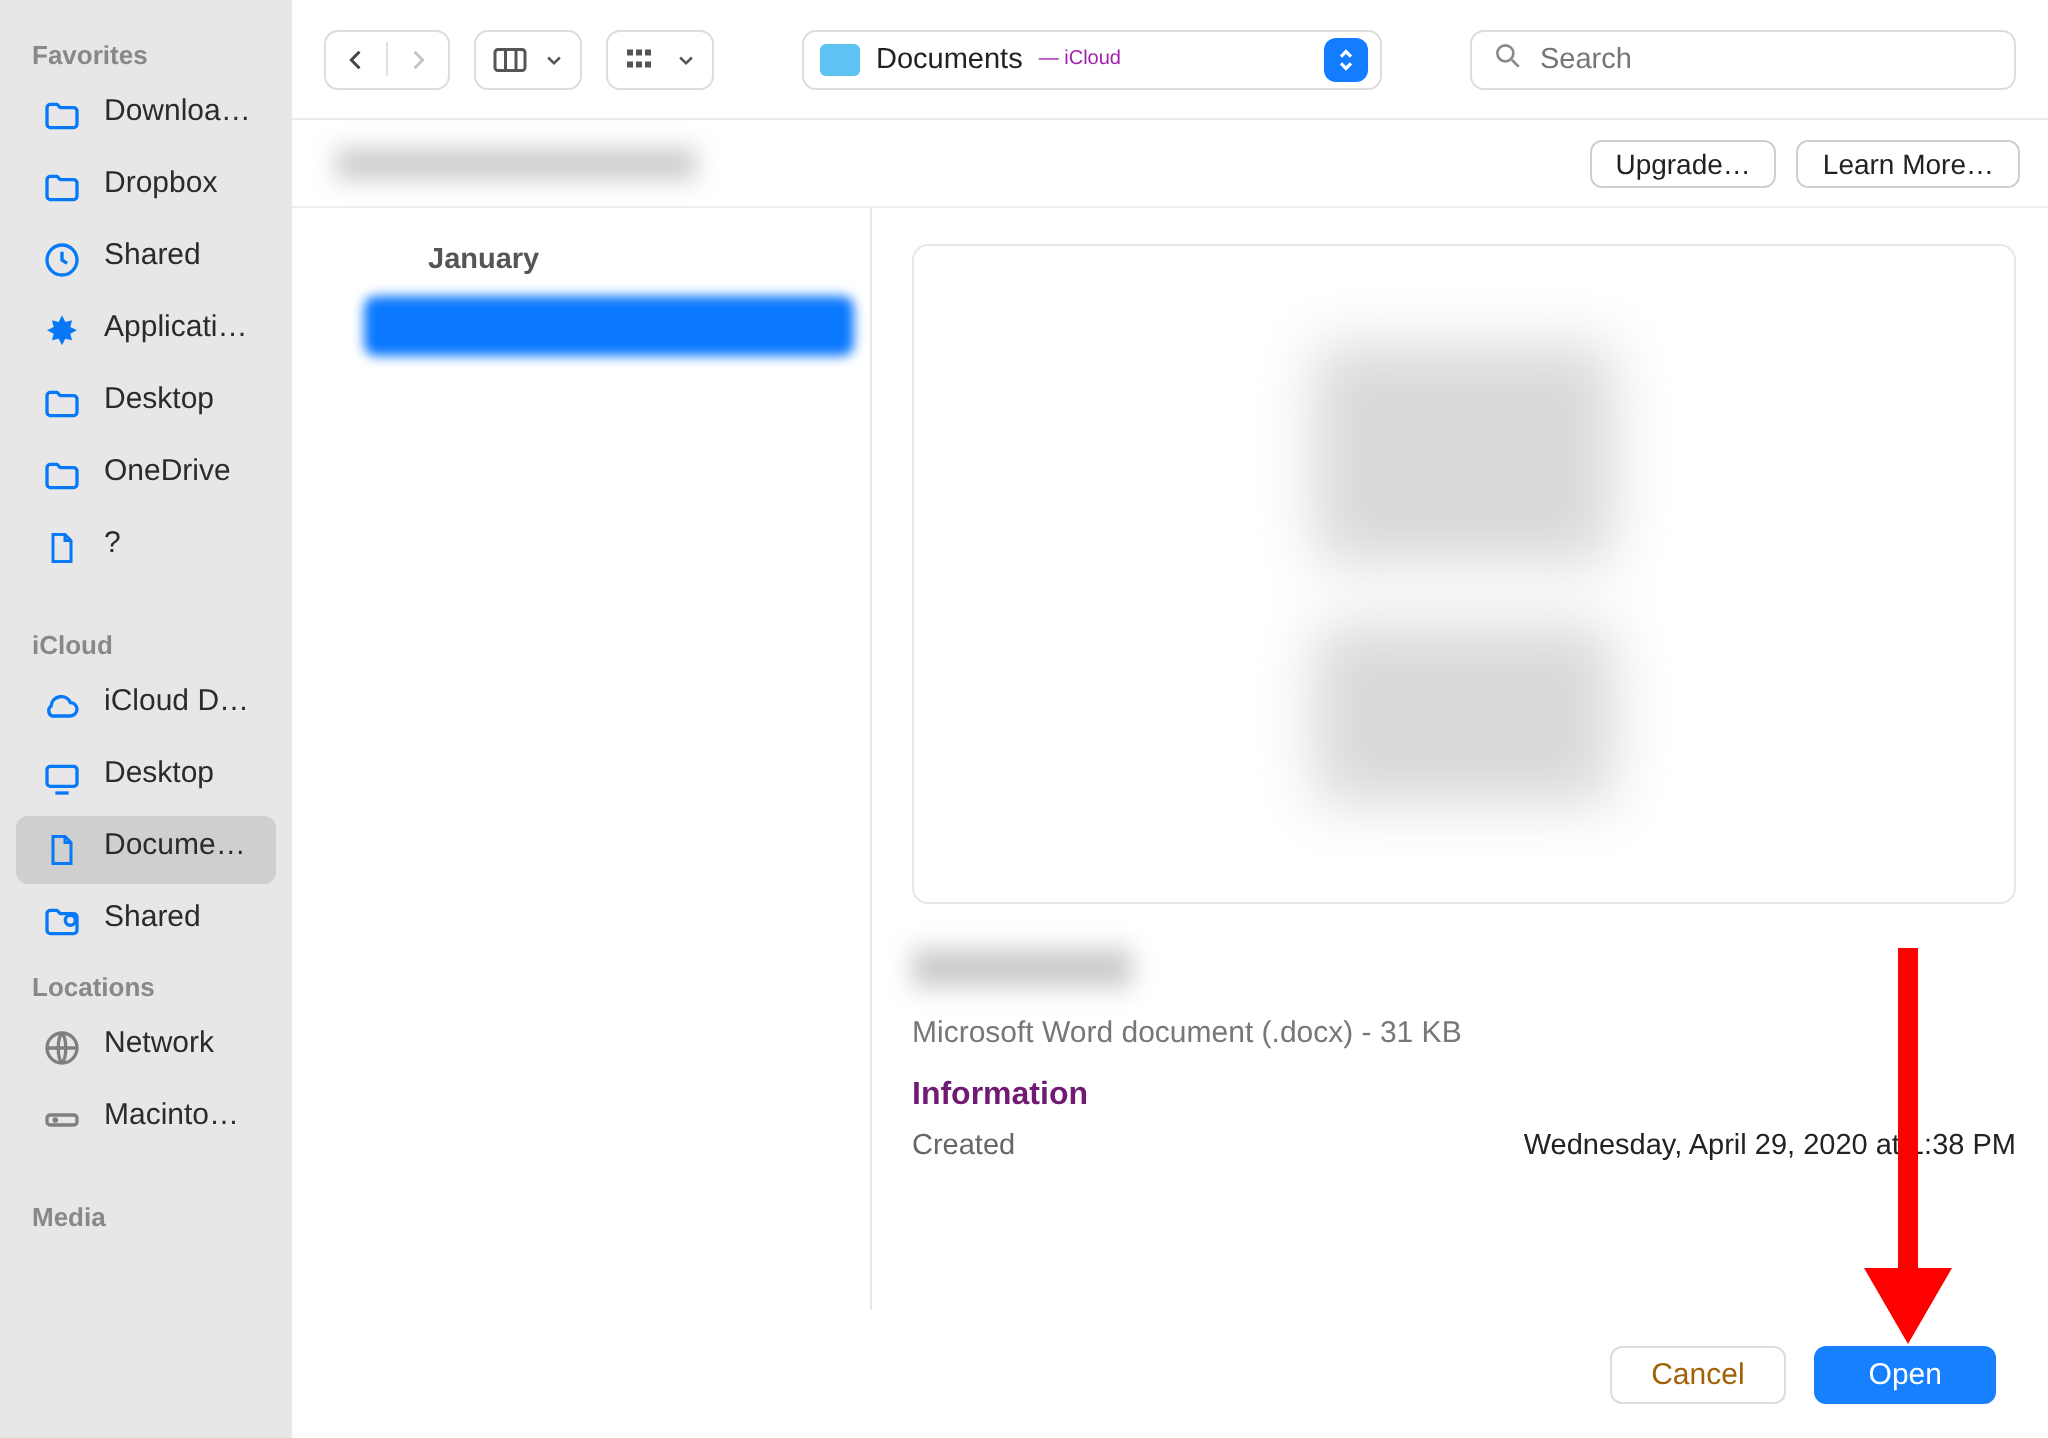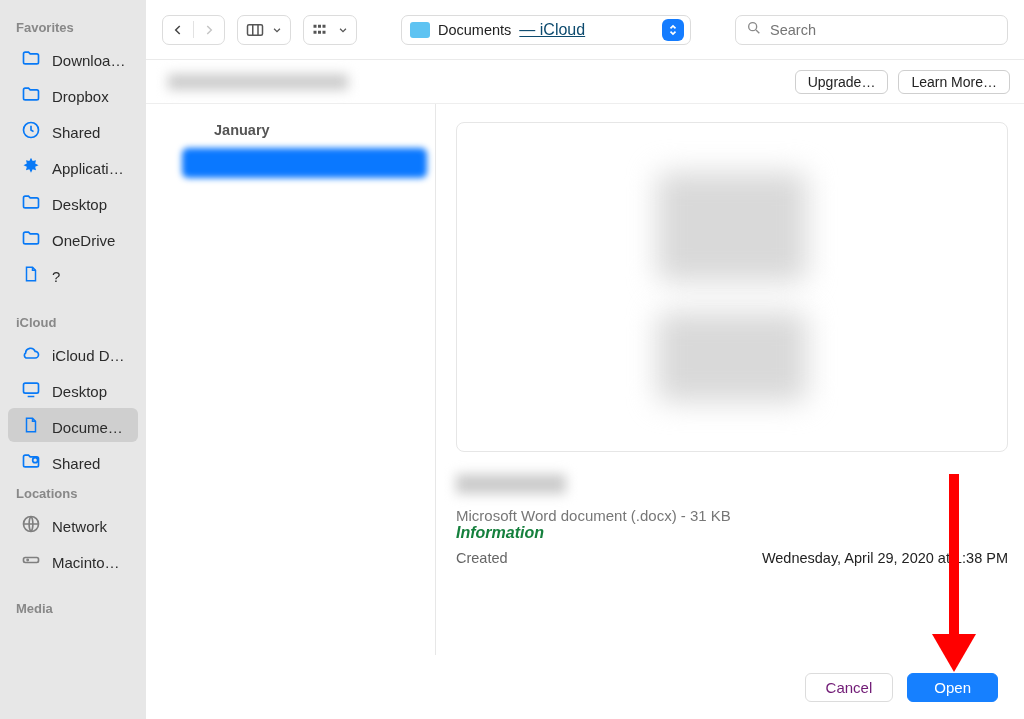--- a/index.html
+++ b/index.html
@@ -22,21 +22,21 @@
     overflow-y: auto;
   }
   .sidebar .section-title {
     font-size: 13px;
     font-weight: 600;
     color: #888;
     padding: 6px 16px 4px 16px;
   }
   .sidebar-item {
     display: flex;
-    align-items: flex-end;
+    align-items: flex-start;
     gap: 10px;
     padding: 6px 12px;
     margin: 2px 8px;
     border-radius: 6px;
     cursor: default;
     color: #222;
     white-space: nowrap;
     overflow: hidden;
     text-overflow: ellipsis;
   }
@@ -103,21 +103,21 @@
     background: #fff;
     min-width: 290px;
   }
   .loc-pill .folder-badge {
     width: 20px; height: 16px;
     background: #5ec3f2;
     border-radius: 3px;
     position: relative;
   }
   .loc-pill .loc-name { font-size: 14.5px; }
-  .loc-pill .loc-sub  { font-size: 16px; color:#0c4a6e;text-decoration:underline; }
+  .loc-pill .loc-sub  { font-size: 10px; color:#a21caf; }
   .loc-pill .chevrons {
     margin-left: auto;
     width: 22px; height: 22px;
     background: #147cff;
     border-radius: 6px;
     display:flex; align-items:center; justify-content:center;
     color:#fff;
   }
   .search {
     flex: 1;
@@ -208,21 +208,21 @@
     filter: blur(14px);
     border-radius: 10px;
   }
   .blur-title {
     display:inline-block;
     width: 110px; height: 20px;
     background:#ccc; filter: blur(6px);
     margin: 22px 0 6px 0;
   }
   .meta-line { font-size: 15px; color:#777; margin-top:4px;}
-  .info-head { font-size: 16px; font-weight: 700; color:#15803d; font-style:italic;}
+  .info-head { font-size: 16px; font-weight: 700; color:#701a75; margin-top:14px;}
   .info-row {
     display:flex; justify-content: space-between;
     font-size: 14.5px; color:#666; margin-top: 8px;
   }
   .info-row .val { color:#222; }
 
   .footer {
     height: 64px;
     display: flex;
     align-items: center;
@@ -230,21 +230,21 @@
     padding: 0 26px;
     gap: 14px;
     position: relative;
   }
   .btn {
     border-radius: 6px;
     font-size: 15px;
     padding: 5px 20px;
     background:#fff;
     border: 1px solid #dcdcdc;
-    color:#701a75;
+    color:#a16207;
   }
   .btn.primary {
     background:#1680ff;
     border-color:#1680ff;
     color:#fff;
     padding: 5px 26px;
   }
 
   .arrow-annotation {
     position: absolute;

